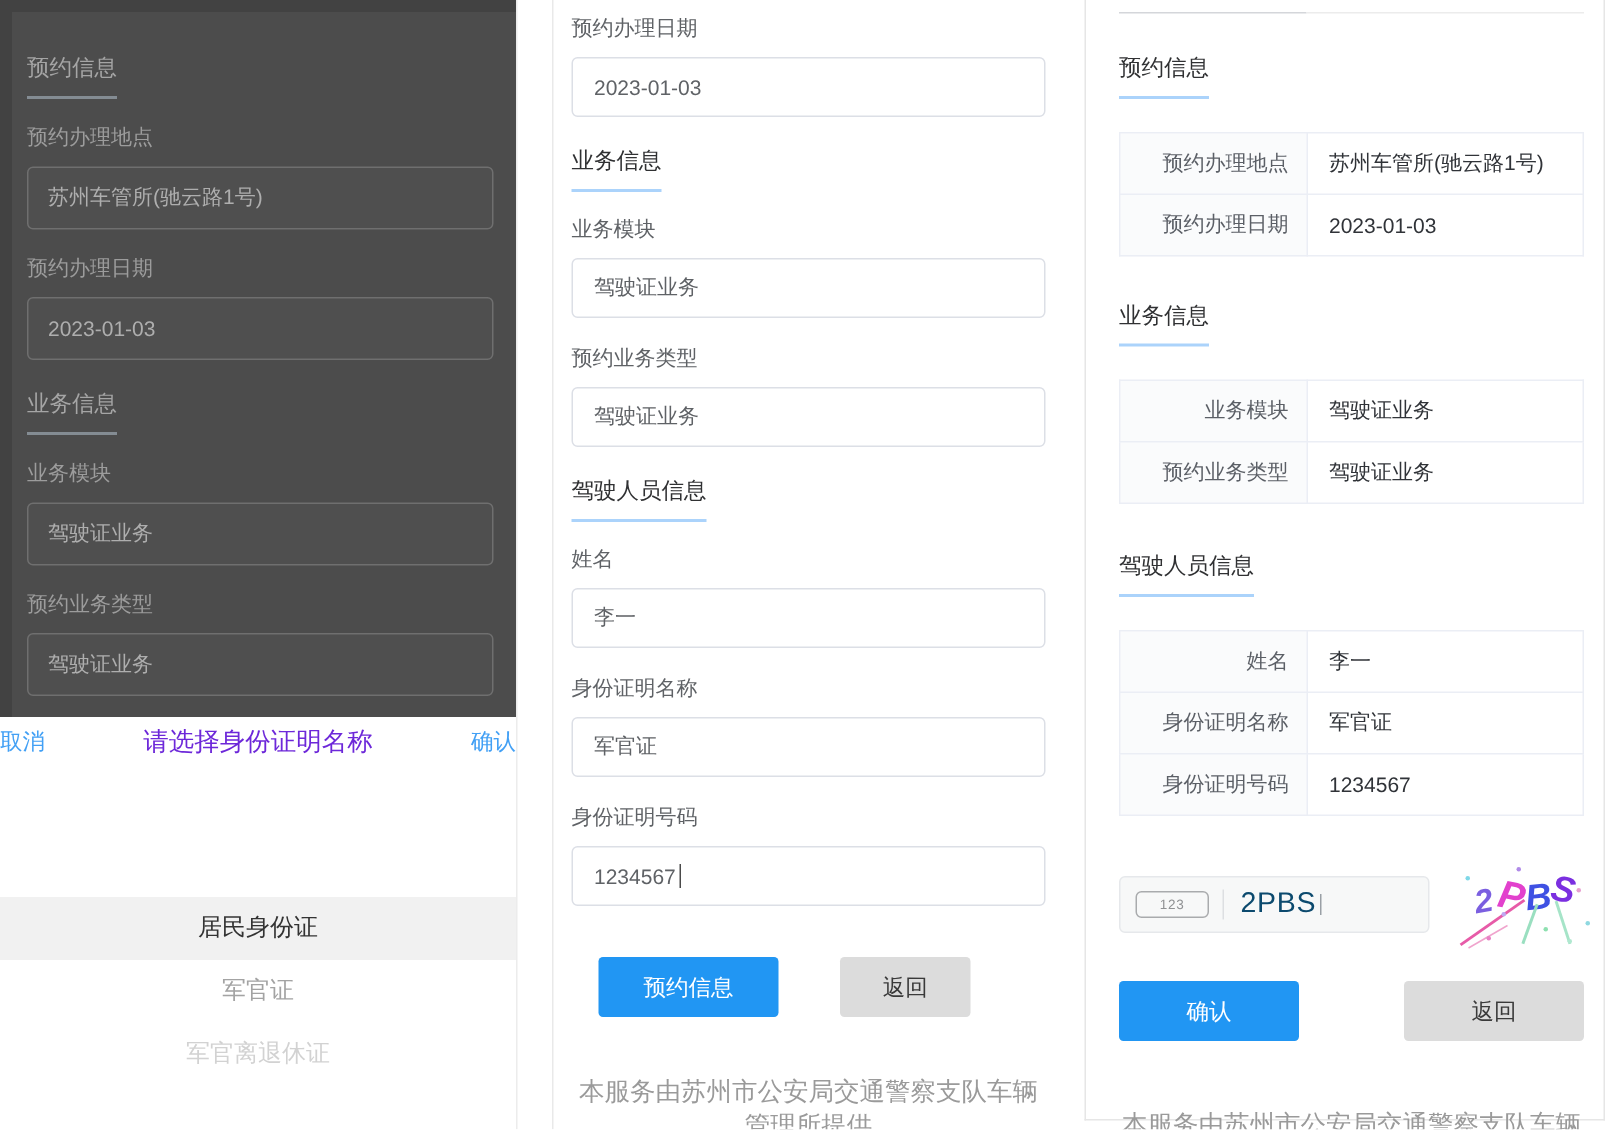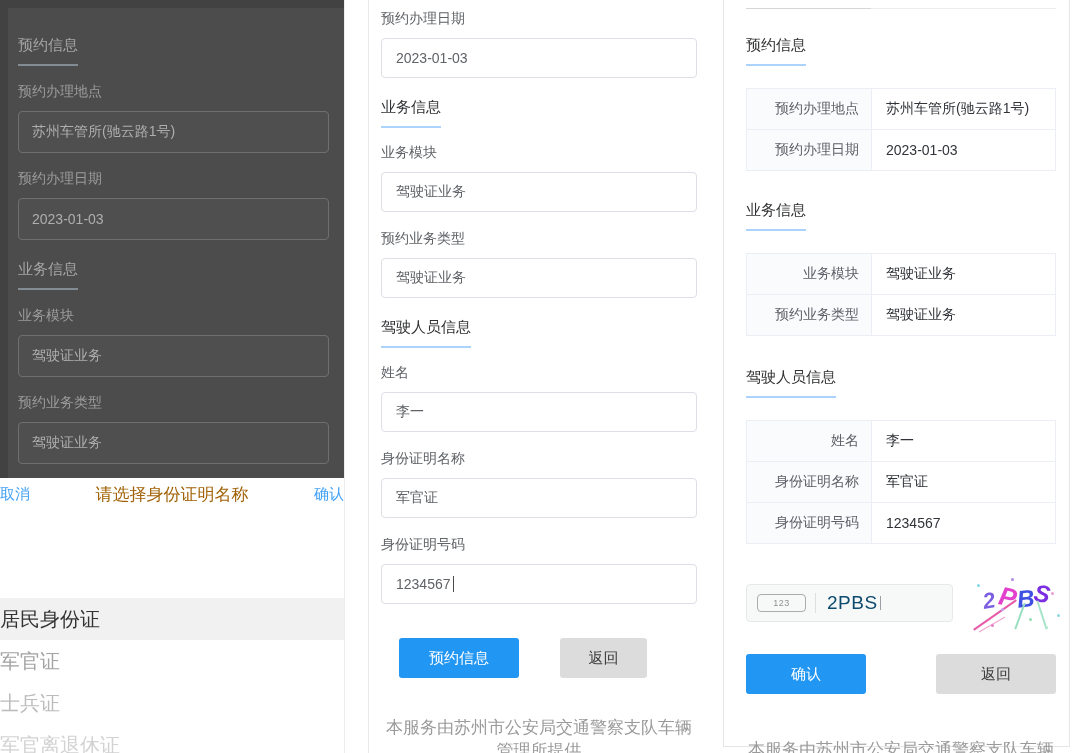--- a/index.html
+++ b/index.html
@@ -13,23 +13,23 @@
              border-top:8px solid #424242; border-left:8px solid #424242; padding:28px 15px 0 10px; }
   .o-sec { display:inline-block; font-size:15px; color:#a5a5a5; padding-bottom:9px; border-bottom:2px solid #848c93; }
   .o-label { font-size:14px; color:#9c9c9c; margin:17px 0 10px; }
   .o-input { height:42px; border:1px solid #6f6f6f; border-radius:4px; background:#4f4f4f;
              display:flex; align-items:center; padding:0 13px; font-size:14px; color:#aeaeae; }
   .o-gap { height:20px; }
 
   .picker { position:relative; width:100%; height:275px; background:#fff; overflow:hidden; }
   .picker-bar { display:flex; align-items:center; justify-content:space-between; height:32px; padding:0 0; }
   .picker-link { font-size:15px; color:#42a0f5; background:none; border:none; cursor:pointer; font-family:inherit; }
-  .picker-title { font-size:17px; color:#a16207; font-weight:500; }
+  .picker-title { font-size:17px; color:#6d28d9; font-weight:500; }
   .wheel { margin-top:88px; }
-  .opt { text-align:left; font-size:20px; }
+  .opt { text-align:center; font-size:16px; }
   .opt-sel { height:42px; line-height:42px; background:#f1f1f1; color:#333; }
   .opt-1 { height:42px; line-height:42px; color:#a3a3a3; }
   .opt-2 { height:42px; line-height:42px; color:#bcbcbc; }
   .opt-3 { height:42px; line-height:42px; color:#d2d2d2; }
 
   
   .panel-mid { position:absolute; left:368px; top:0; width:342px; height:753px; background:#fff;
                border-left:1px solid #e9e9e9; padding:10px 13px 0 12px; }
   .f-label { font-size:14px; color:#5f6266; margin:0 0 10px; }
   .f-label.mt { margin-top:18px; }
@@ -122,21 +122,20 @@
 
     <div class="picker">
       <div class="picker-bar">
         <button class="picker-link">取消</button>
         <div class="picker-title">请选择身份证明名称</div>
         <button class="picker-link">确认</button>
       </div>
       <div class="wheel">
         <div class="opt opt-sel">居民身份证</div>
         <div class="opt opt-1">军官证</div>
-        <div class="opt opt-2">士兵证</div>
         <div class="opt opt-3">军官离退休证</div>
       </div>
     </div>
   </div>
 
   <div class="panel-mid">
     <div class="f-label">预约办理日期</div>
     <div class="inp">
         <span>2023-01-03</span>
       </div>

